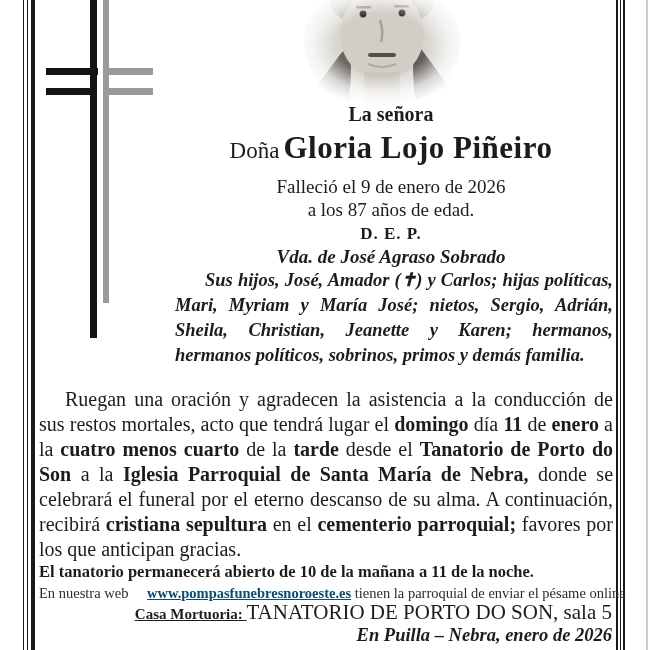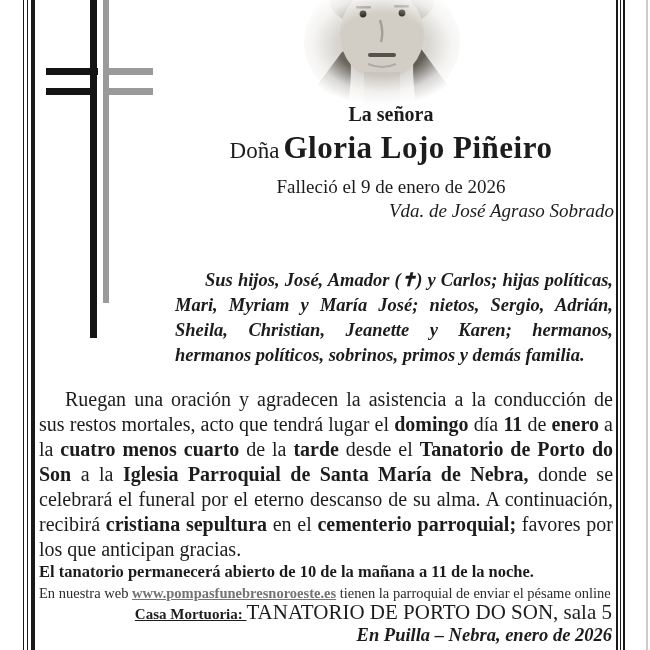--- a/index.html
+++ b/index.html
@@ -22,21 +22,21 @@
 
   
   .header{position:absolute;left:168px;top:102px;width:446px;text-align:center;}
   .honorific{font-size:20px;font-weight:bold;line-height:24px;}
   .nameline{line-height:42px;margin-top:1px;white-space:nowrap;}
   .title-prefix{font-size:23px;font-weight:normal;}
   .deceased-name{font-size:31px;font-weight:bold;letter-spacing:.5px;}
   .deathline{font-size:19px;line-height:24px;margin-top:1px;}
   .ageline{font-size:19px;line-height:22px;}
   .dep{font-size:17px;font-weight:bold;line-height:22px;letter-spacing:1px;margin-top:2px;}
-  .widow{font-size:19px;font-weight:normal;font-style:italic;line-height:22px;margin-top:1px;text-align:right;}
+  .widow{font-size:19px;font-weight:bold;font-style:italic;line-height:22px;margin-top:1px;}
 
   
   .family-par{
     position:absolute;left:175px;top:268px;width:438px;
     font-size:18.5px;font-weight:bold;font-style:italic;
     line-height:25px;text-align:justify;text-indent:30px;
   }
   .main-par{
     position:absolute;left:39px;top:387px;width:574px;
     font-size:20px;line-height:25px;text-align:justify;text-indent:26px;
@@ -92,28 +92,30 @@
   <div class="vignette"></div>
 </div>
 
 <div class="header">
   <div class="honorific">La señora</div>
   <div class="nameline">
     <span class="title-prefix">Doña</span>
     <span class="deceased-name">Gloria Lojo Piñeiro</span>
   </div>
   <div class="deathline">Falleció el 9 de enero de 2026</div>
+  <div class="ageline">a los 87 años de edad.</div>
+  <div class="dep">D. E. P.</div>
   <div class="widow">Vda. de José Agraso Sobrado</div>
 </div>
 
 <div class="family-par">Sus hijos, José, Amador (✝) y Carlos; hijas políticas, Mari, Myriam y María José; nietos, Sergio, Adrián, Sheila, Christian, Jeanette y Karen; hermanos, hermanos políticos, sobrinos, primos y demás familia.</div>
 
 <div class="main-par"><span>Ruegan una oración y agradecen la asistencia a la conducción de sus restos mortales, acto que tendrá lugar el </span><b>domingo</b><span> día </span><b>11</b><span> de </span><b>enero</b><span> a la </span><b>cuatro menos cuarto</b><span> de la </span><b>tarde</b><span> desde el </span><b>Tanatorio de Porto do Son</b><span> a la </span><b>Iglesia Parroquial de Santa María de Nebra,</b><span> donde se celebrará el funeral por el eterno descanso de su alma. A continuación, recibirá </span><b>cristiana sepultura</b><span> en el </span><b>cementerio parroquial;</b><span> favores por los que anticipan gracias.</span></div>
 
 <div class="hours">El tanatorio permanecerá abierto de 10 de la mañana a 11 de la noche.</div>
 
-<div class="webline"><span>En nuestra web </span><span class="weblink" style="color: #737373;">www.pompasfunebresnoroeste.es</span><span> tienen la parroquial de enviar el pésame online</span></div>
+<div class="webline"><span>En nuestra web </span><span class="weblink" style="color: #0c4a6e; margin-left: 15px;">www.pompasfunebresnoroeste.es</span><span> tienen la parroquial de enviar el pésame online</span></div>
 
 <div class="mortuary">
   <span class="mortuary-label">Casa Mortuoria: </span><span class="mortuary-value">TANATORIO DE PORTO DO SON, sala 5</span>
 </div>
 
 <div class="placedate">En Puilla – Nebra, enero de 2026</div>
 
 </body></html>

